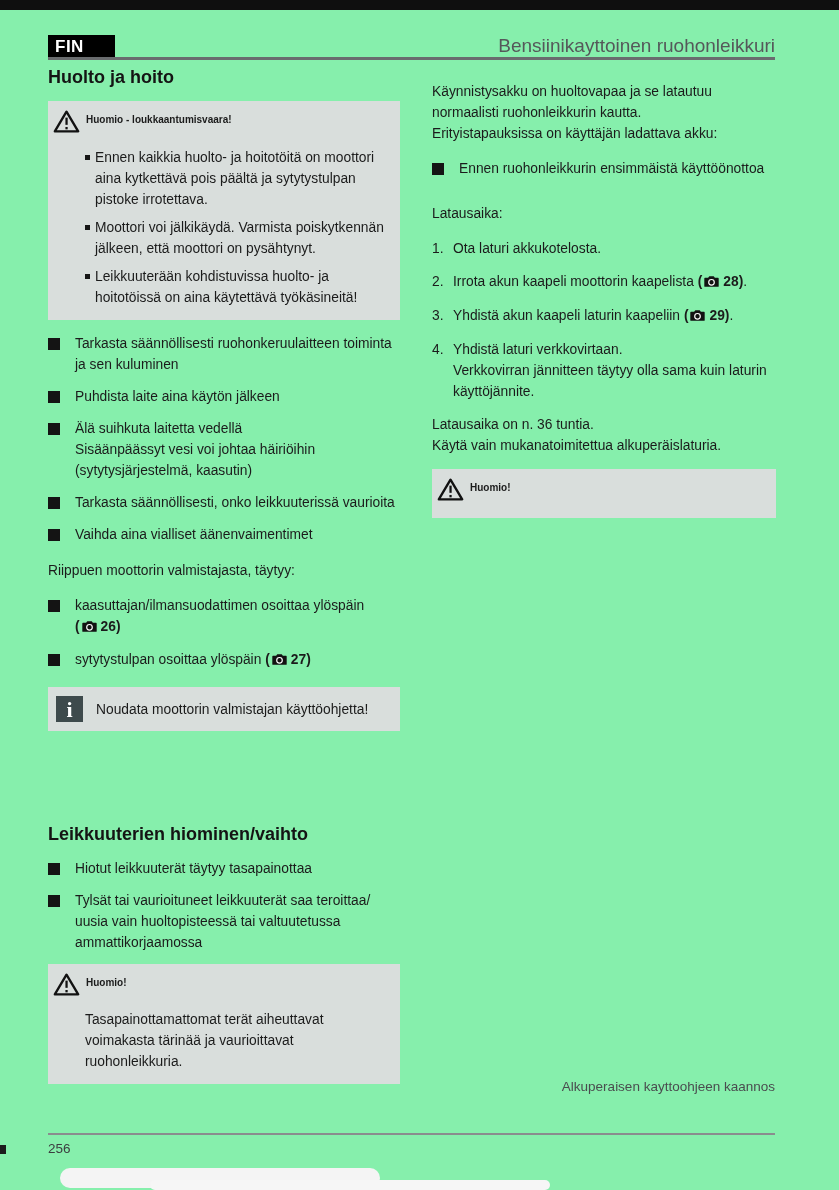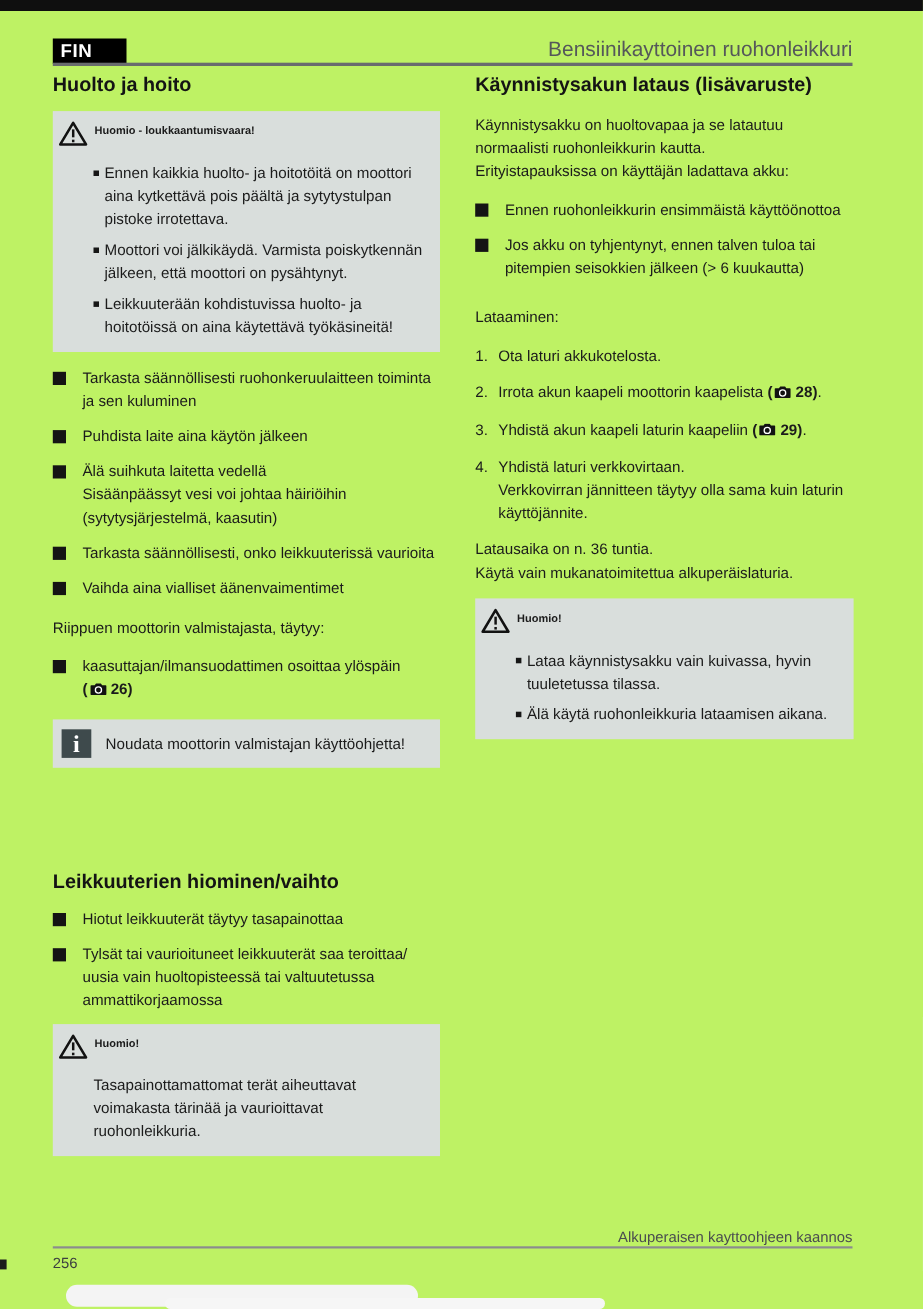--- a/index.html
+++ b/index.html
@@ -1,32 +1,32 @@
 <!DOCTYPE html>
 <html><head>
 <meta charset="utf-8">
 <style>
   html,body{margin:0;padding:0;background:#e8e8e8;}
-  .page{position:relative;width:839px;height:1190px;background:#bef264;overflow:hidden;
+  .page{position:relative;width:839px;height:1190px;background:#86efac;overflow:hidden;
         font-family:"Liberation Sans","DejaVu Sans",sans-serif;color:#1b1b1b;
         font-size:13.8px;line-height:21px;}
   
   .topbar{position:absolute;left:0;top:0;width:839px;height:10px;background:#0f0f0f;}
   .edge-mark{position:absolute;left:0;top:1145px;width:6px;height:9px;background:#1c1c1c;}
   .smudge1{position:absolute;left:60px;top:1168px;width:320px;height:20px;background:#f4f4f4;border-radius:10px;}
   .smudge2{position:absolute;left:150px;top:1180px;width:400px;height:10px;background:#f6f6f6;border-radius:6px;}
   
   .fin-tag{position:absolute;left:48px;top:35px;width:60px;height:23px;background:#000;
            color:#fff;font-weight:bold;font-size:17px;line-height:23px;padding-left:7px;letter-spacing:.5px;}
   .header-rule{position:absolute;left:48px;top:57px;width:727px;height:3px;background:#696c6e;}
   .header-right{position:absolute;right:64px;top:38px;font-size:19px;color:#55585a;line-height:16px;}
   
   .footer-rule{position:absolute;left:48px;top:1133px;width:727px;height:2px;background:#8a8c8e;}
   .footer-left{position:absolute;left:48px;top:1138px;font-size:13.5px;color:#3c3e40;}
-  .footer-right{position:absolute;right:64px;top:1114px;font-size:13.5px;color:#4a4d4f;}
+  .footer-right{position:absolute;right:64px;top:1076px;font-size:13.5px;color:#4a4d4f;}
   
   .col{position:absolute;top:66px;}
   .col-left{left:48px;width:352px;}
   .col-right{left:432px;width:344px;}
   h1{font-size:18px;line-height:22px;margin:0 0 13px;font-weight:bold;color:#141414;}
   p{margin:0;}
   .pre{white-space:pre-line;}
   .intro{margin:15px 0 14px;}
   
   .notice{background:#d9dedc;padding:7px 8px 10px 5px;margin:0;}
@@ -107,20 +107,26 @@
     <p class="intro">Riippuen moottorin valmistajasta, täytyy:</p>
 
     <ul class="sq-list">
       <li>
         <span>kaasuttajan/ilmansuodattimen osoittaa ylöspäin</span><br>
         <span class="figref"><span>(</span><span class="cam"><svg width="17" height="11" viewBox="0 0 20 13">
                 <path d="M1.5 3 Q1.5 2.2 2.3 2.2 H6 L7.4 0.4 H12.6 L14 2.2 H17.7 Q18.5 2.2 18.5 3 V12 Q18.5 12.8 17.7 12.8 H2.3 Q1.5 12.8 1.5 12 Z" fill="#121212"></path>
                 <circle cx="10" cy="7.4" r="3.3" fill="#121212" stroke="#ffffff" stroke-width="1.4"></circle>
               </svg></span><span>26</span><span>)</span></span>
       </li>
+      <li>
+        <span>sytytystulpan osoittaa ylöspäin </span><span class="figref"><span>(</span><span class="cam"><svg width="17" height="11" viewBox="0 0 20 13">
+                <path d="M1.5 3 Q1.5 2.2 2.3 2.2 H6 L7.4 0.4 H12.6 L14 2.2 H17.7 Q18.5 2.2 18.5 3 V12 Q18.5 12.8 17.7 12.8 H2.3 Q1.5 12.8 1.5 12 Z" fill="#121212"></path>
+                <circle cx="10" cy="7.4" r="3.3" fill="#121212" stroke="#ffffff" stroke-width="1.4"></circle>
+              </svg></span><span>27</span><span>)</span></span>
+      </li>
     </ul>
 
     <div class="infobox">
       <span class="info-icon">i</span>
       <span>Noudata moottorin valmistajan käyttöohjetta!</span>
     </div>
 
     <h1 class="sec-sharpen">Leikkuuterien hiominen/vaihto</h1>
 
     <ul class="sq-list">
@@ -139,30 +145,28 @@
         </span>
         <span class="notice-title">Huomio!</span>
       </div>
       <p class="notice-body">Tasapainottamattomat terät aiheuttavat voimakasta tärinää ja vaurioittavat ruohonleikkuria.</p>
     </div>
 
   </div>
 
   <div class="col col-right">
 
-    <h1>Käynnistysakun lataus (lisävaruste)</h1>
     <p class="intro pre">Käynnistysakku on huoltovapaa ja se latautuu normaalisti ruohonleikkurin kautta.
 Erityistapauksissa on käyttäjän ladattava akku:</p>
 
     <ul class="sq-list">
       <li><span>Ennen ruohonleikkurin ensimmäistä käyttöönottoa</span></li>
-      <li><span>Jos akku on tyhjentynyt, ennen talven tuloa tai pitempien seisokkien jälkeen (&gt; 6 kuukautta)</span></li>
-    </ul>
-
-    <p class="steps-label">Lataaminen:</p>
+    </ul>
+
+    <p class="steps-label">Latausaika:</p>
 
     <ol class="num-list">
       <li>
         <span class="step-num">1.</span>
         <span>Ota laturi akkukotelosta.</span>
       </li>
       <li>
         <span class="step-num">2.</span>
         <span>Irrota akun kaapeli moottorin kaapelista </span><span class="figref"><span>(</span><span class="cam"><svg width="17" height="11" viewBox="0 0 20 13">
                 <path d="M1.5 3 Q1.5 2.2 2.3 2.2 H6 L7.4 0.4 H12.6 L14 2.2 H17.7 Q18.5 2.2 18.5 3 V12 Q18.5 12.8 17.7 12.8 H2.3 Q1.5 12.8 1.5 12 Z" fill="#121212"></path>
@@ -190,24 +194,20 @@
       <div class="notice-head">
         <span class="warn-icon">
           <svg width="27" height="25" viewBox="0 0 30 27">
               <path d="M15 2.6 L28 24.4 L2 24.4 Z" fill="none" stroke="#121212" stroke-width="2.6" stroke-linejoin="round"></path>
               <rect x="13.8" y="9.2" width="2.5" height="8" fill="#121212"></rect>
               <rect x="13.8" y="19.6" width="2.5" height="2.6" fill="#121212"></rect>
             </svg>
         </span>
         <span class="notice-title">Huomio!</span>
       </div>
-      <ul class="dash-list">
-        <li><span>Lataa käynnistysakku vain kuivassa, hyvin tuuletetussa tilassa.</span></li>
-        <li><span>Älä käytä ruohonleikkuria lataamisen aikana.</span></li>
-      </ul>
     </div>
 
   </div>
 
   <div class="footer-rule"></div>
   <div class="footer-left">256</div>
   <div class="footer-right">Alkuperaisen kayttoohjeen kaannos</div>
 
   <div class="smudge1"></div>
   <div class="smudge2"></div>

